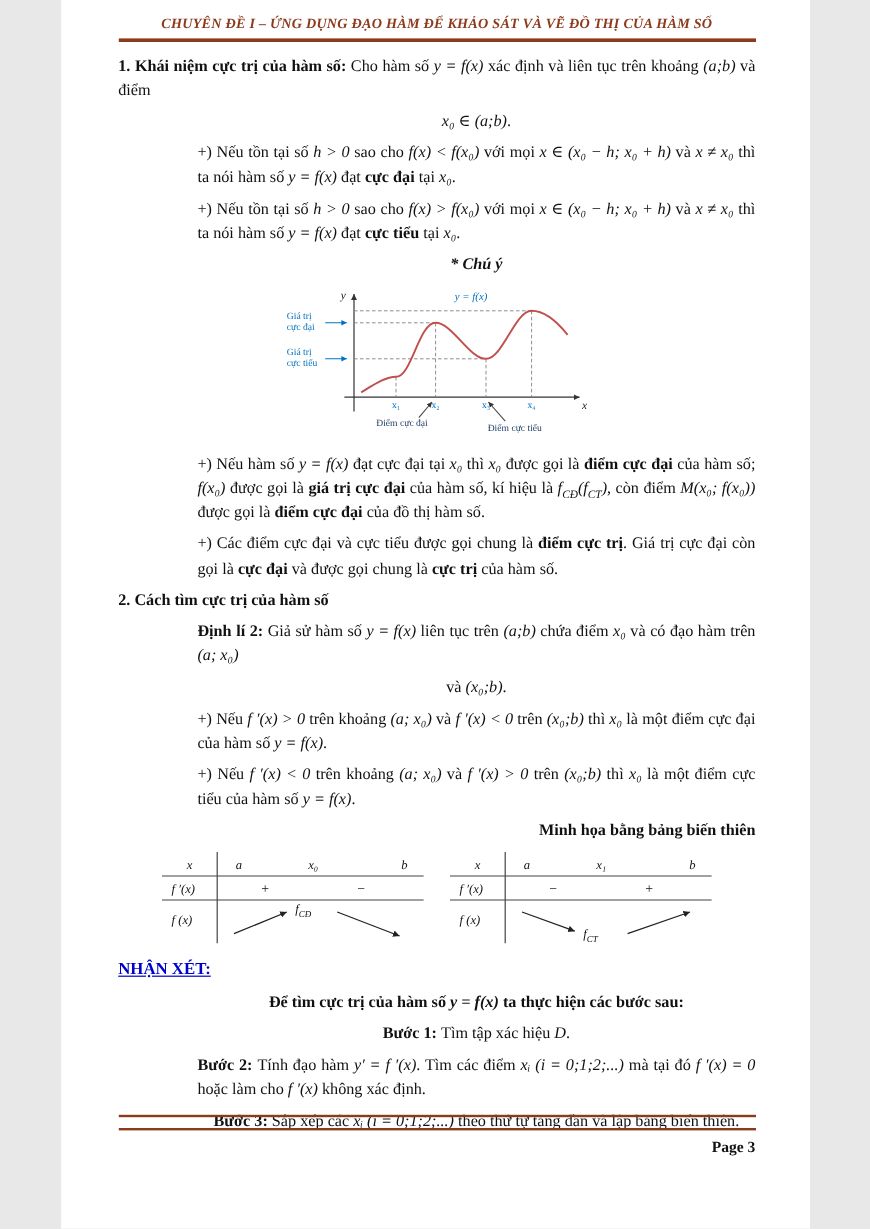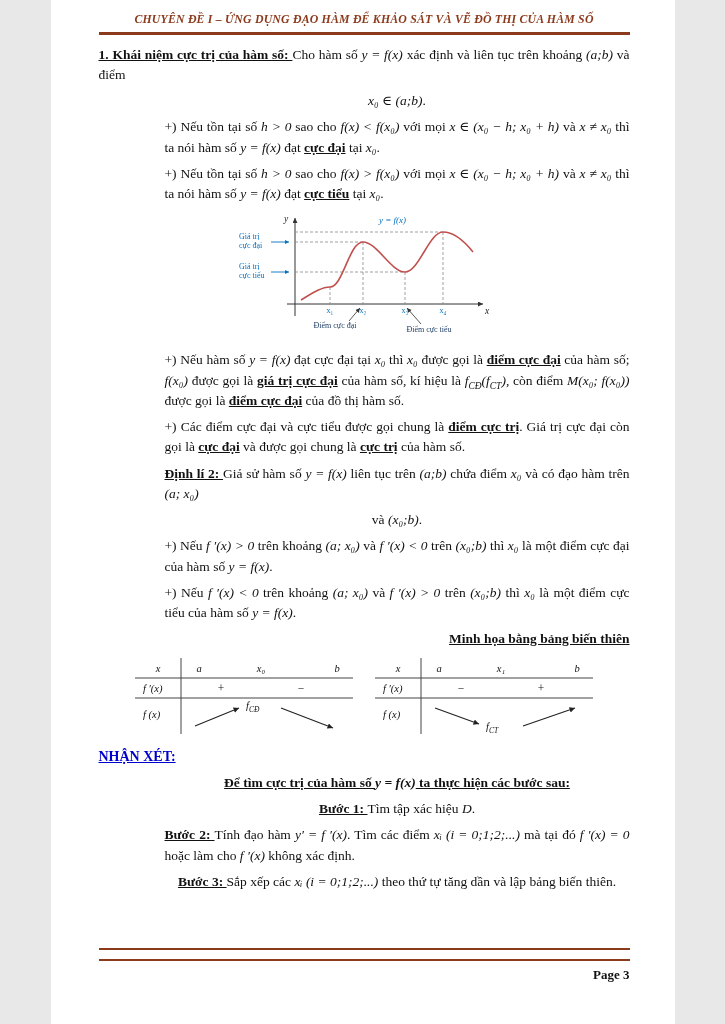--- a/index.html
+++ b/index.html
@@ -16,30 +16,30 @@
         font-size:13.5px;color:#111;}
   .content{padding:12px 45px 0 48px;}
   .doc-title{color:var(--accent);font-weight:700;font-style:italic;text-align:center;
              font-size:11.8px;letter-spacing:.2px;}
   .accent-rule{height:2.5px;background:var(--accent);}
   .header-rule{margin:5px 0 10px 0;}
   .para{margin:0 0 6px 0;line-height:1.5;}
   .indent{margin-left:66px;text-align:center;}
   .just{text-align:justify;}
   .center{text-align:right;}
-  .b{font-weight:700;text-decoration:underline;}
+  .b{font-weight:700;}
   .bi{font-weight:700;font-style:italic;}
   .m{font-style:italic;}
   .mb{font-weight:700;font-style:italic;}
   sub{font-size:70%;line-height:0;vertical-align:sub;}
   .figure-wrap{text-align:center;margin:2px 0 8px 0;}
   .tables-row{display:flex;justify-content:center;gap:18px;margin:2px 0 10px 0;}
   .remark-label{margin-top:10px;}
   .remark-text{color:var(--remark);font-weight:700;text-decoration:underline;font-size:14px;}
-  .footer{position:absolute;left:48px;right:45px;bottom:41px;}
+  .footer{position:absolute;left:48px;right:45px;bottom:60px;}
   .footer .thin{height:2px;}
   .footer .second{margin-top:9px;}
   .page-num{text-align:right;font-weight:700;font-size:13px;margin-top:6px;}
   .credit{position:absolute;left:0;right:0;bottom:12px;text-align:center;
           font-weight:700;font-style:italic;font-size:12.5px;}
   
   svg text{font-family:"Liberation Serif","DejaVu Serif",serif;}
   .axis{stroke:#333;stroke-width:1;}
   .dash{stroke:#888;stroke-width:.8;stroke-dasharray:3 2;fill:none;}
   .curve{stroke:var(--curve);stroke-width:1.6;fill:none;}
@@ -66,20 +66,21 @@
 
     <div class="doc-header">
       <div class="doc-title">CHUYÊN ĐỀ I – ỨNG DỤNG ĐẠO HÀM ĐỂ KHẢO SÁT VÀ VẼ ĐỒ THỊ CỦA HÀM SỐ</div>
       <div class="accent-rule header-rule"></div>
     </div>
 
     <p class="para just"><span class="b">1. Khái niệm cực trị của hàm số: </span><span>Cho hàm số </span><span class="m">y = f(x)</span><span> xác định và liên tục trên khoảng </span><span class="m">(a;b)</span><span> và điểm</span></p>
     <p class="para indent"><span class="m">x₀ ∈ (a;b)</span><span>.</span></p>
     <p class="para indent just"><span>+) Nếu tồn tại số </span><span class="m">h &gt; 0</span><span> sao cho </span><span class="m">f(x) &lt; f(x₀)</span><span> với mọi </span><span class="m">x ∈ (x₀ − h; x₀ + h)</span><span> và </span><span class="m">x ≠ x₀</span><span> thì ta nói hàm số </span><span class="m">y = f(x)</span><span> đạt </span><span class="b">cực đại</span><span> tại </span><span class="m">x₀</span><span>.</span></p>
     <p class="para indent just"><span>+) Nếu tồn tại số </span><span class="m">h &gt; 0</span><span> sao cho </span><span class="m">f(x) &gt; f(x₀)</span><span> với mọi </span><span class="m">x ∈ (x₀ − h; x₀ + h)</span><span> và </span><span class="m">x ≠ x₀</span><span> thì ta nói </span><span>hàm số </span><span class="m">y = f(x)</span><span> đạt </span><span class="b">cực tiểu</span><span> tại </span><span class="m">x₀</span><span>.</span></p>
+    <p class="para indent"><span class="bi">* Chú ý</span></p>
 
     <div class="figure-wrap">
       <svg width="262" height="128" viewBox="0 0 262 128" aria-hidden="true">
         <defs>
           <marker id="ah" markerWidth="7" markerHeight="7" refX="5" refY="2.5" orient="auto">
               <path d="M0,0L5,2.5L0,5Z" fill="#333"></path>
             </marker>
           <marker id="ahb" markerWidth="7" markerHeight="7" refX="5" refY="2.5" orient="auto">
               <path d="M0,0L5,2.5L0,5Z" fill="#0070c0"></path>
             </marker>
@@ -114,20 +115,21 @@
         <text class="navy sm mid" x="102" y="118">Điểm cực đại</text>
         <line class="ptr" x1="116" y1="111" x2="127" y2="98" marker-end="url(#ah)"></line>
         <text class="navy sm mid" x="196" y="122">Điểm cực tiểu</text>
         <line class="ptr" x1="188" y1="114" x2="174" y2="98" marker-end="url(#ah)"></line>
       </svg>
     </div>
 
     <p class="para indent just"><span>+) Nếu hàm số </span><span class="m">y = f(x)</span><span> đạt cực đại tại </span><span class="m">x₀</span><span> thì </span><span class="m">x₀</span><span> được gọi là </span><span class="b">điểm cực đại</span><span> của hàm số; </span><span class="m">f(x₀)</span><span> được gọi là </span><span class="b">giá trị cực đại</span><span> của hàm số, kí hiệu là </span><span class="m">f</span><sub class="m">CĐ</sub><span class="m">(</span><span class="m">f</span><sub class="m">CT</sub><span class="m">)</span><span>, còn điểm </span><span class="m">M(x₀; f(x₀))</span><span> được gọi là </span><span class="b">điểm cực đại</span><span> của đồ thị hàm số.</span></p>
     <p class="para indent just"><span>+) Các điểm cực đại và cực tiểu được gọi chung là </span><span class="b">điểm cực trị</span><span>. Giá trị cực đại còn gọi là </span><span class="b">cực đại</span><span> và được gọi chung là </span><span class="b">cực trị</span><span> của hàm số.</span></p>
 
+    <p class="para"><span class="b">2. Cách tìm cực trị của hàm số</span></p>
     <p class="para indent just"><span class="b">Định lí 2: </span><span>Giả sử hàm số </span><span class="m">y = f(x)</span><span> liên tục trên </span><span class="m">(a;b)</span><span> chứa điểm </span><span class="m">x₀</span><span> và có đạo hàm trên </span><span class="m">(a; x₀)</span></p>
     <p class="para indent"><span>và </span><span class="m">(x₀;b)</span><span>.</span></p>
     <p class="para indent just"><span>+) Nếu </span><span class="m">f ′(x) &gt; 0</span><span> trên khoảng </span><span class="m">(a; x₀)</span><span> và </span><span class="m">f ′(x) &lt; 0</span><span> trên </span><span class="m">(x₀;b)</span><span> thì </span><span class="m">x₀</span><span> là một điểm cực đại của hàm số </span><span class="m">y = f(x)</span><span>.</span></p>
     <p class="para indent just"><span>+) Nếu </span><span class="m">f ′(x) &lt; 0</span><span> trên khoảng </span><span class="m">(a; x₀)</span><span> và </span><span class="m">f ′(x) &gt; 0</span><span> trên </span><span class="m">(x₀;b)</span><span> thì </span><span class="m">x₀</span><span> là một điểm cực tiểu của hàm số </span><span class="m">y = f(x)</span><span>.</span></p>
 
     <p class="para center"><span class="b">Minh họa bằng bảng biến thiên</span></p>
 
     <div class="tables-row">
       <svg width="222" height="80" viewBox="0 0 222 80" aria-hidden="true">
         <defs>

